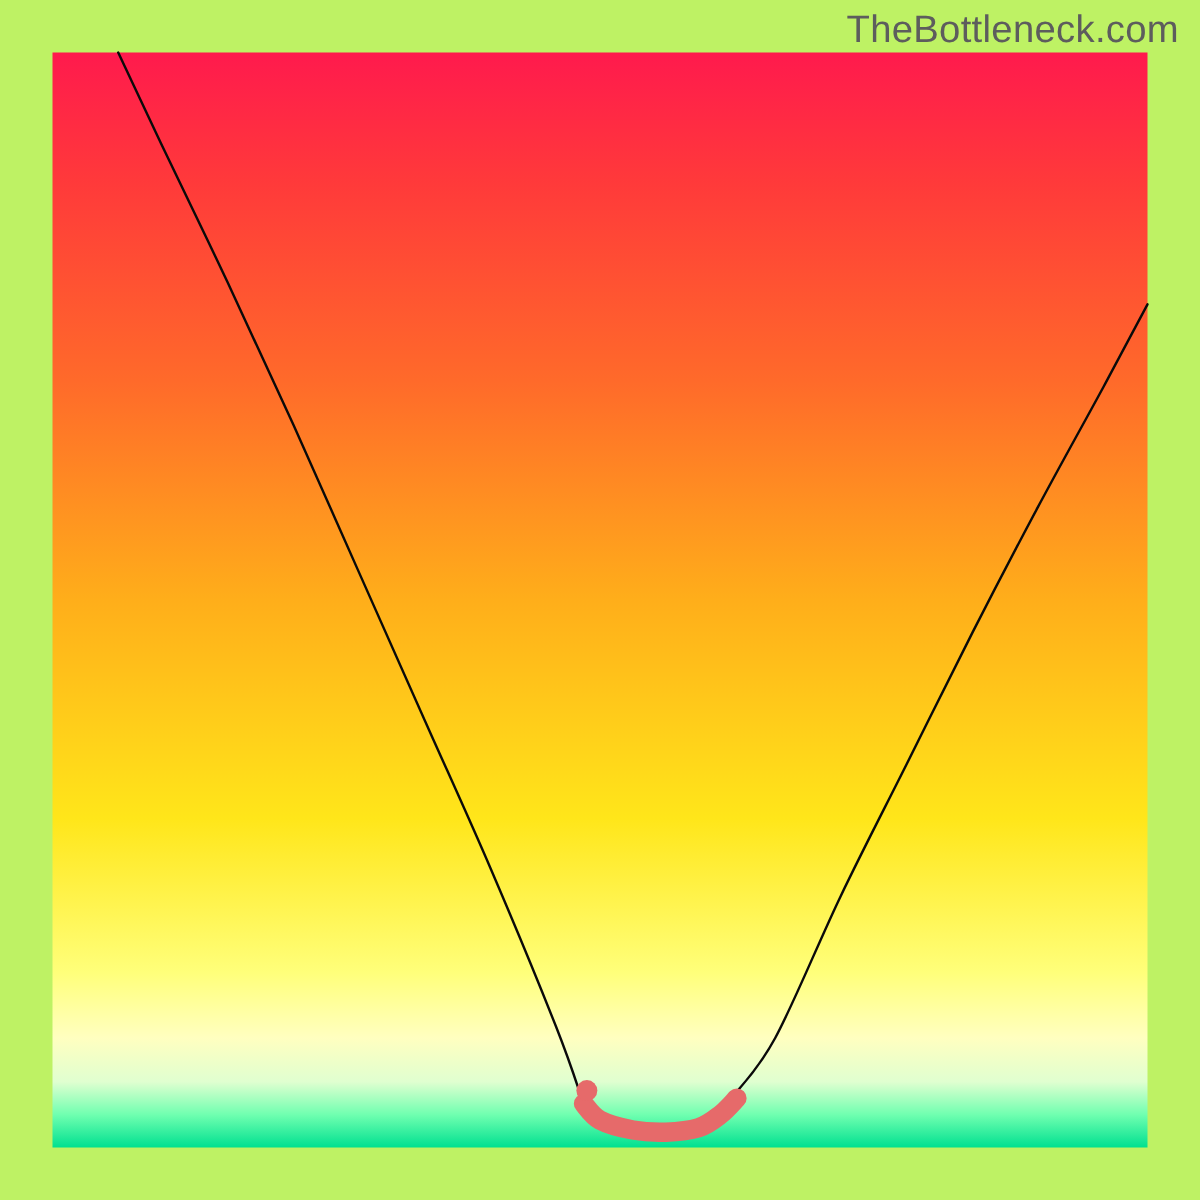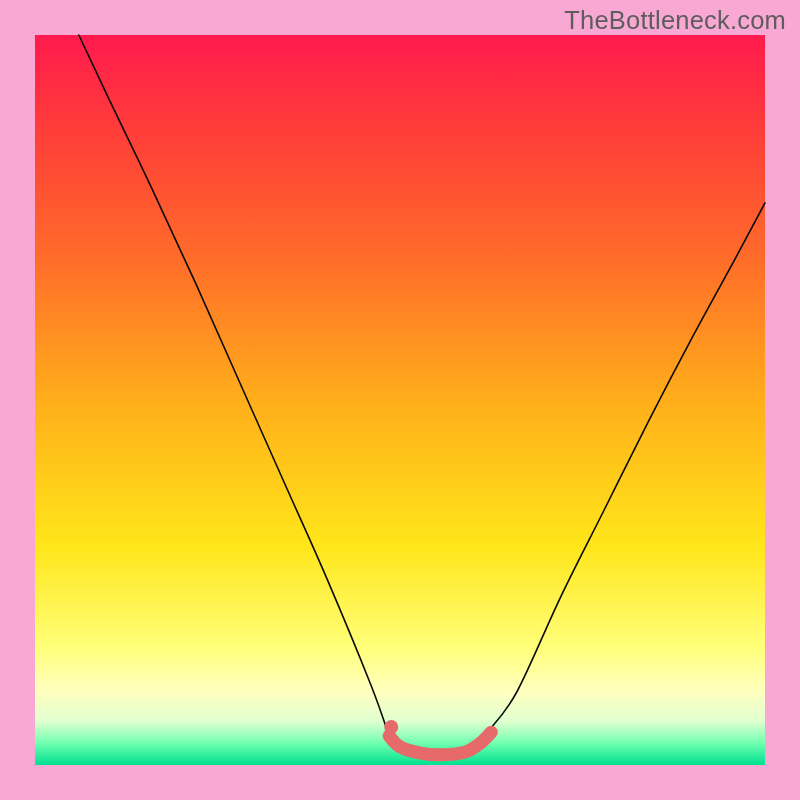--- a/index.html
+++ b/index.html
@@ -7,21 +7,21 @@
     padding: 0;
     width: 800px;
     height: 800px;
     background: #000;
     overflow: hidden;
   }
   .frame {
     position: relative;
     width: 800px;
     height: 800px;
-    background: #f9a8d4;
+    background: #bef264;
     text-align: center;
   }
   .plot-area {
     position: absolute;
     left: 35px;
     top: 35px;
     width: 730px;
     height: 730px;
     background: linear-gradient(to bottom,
       #ff1a4d 0%,

